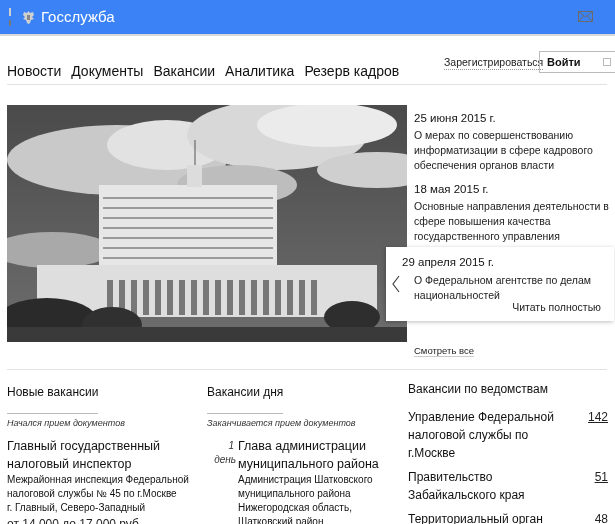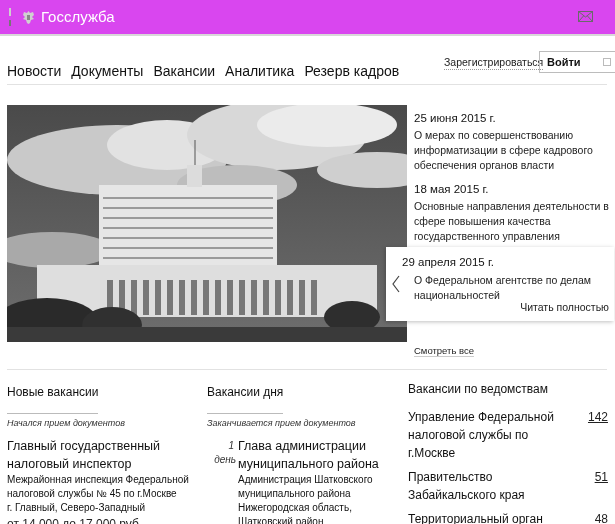--- a/index.html
+++ b/index.html
@@ -1,19 +1,19 @@
 <!DOCTYPE html>
 <html><head>
 <meta charset="utf-8">
 <style>
   * { box-sizing: border-box; margin: 0; padding: 0; }
   html, body { width: 615px; height: 524px; overflow: hidden; background: #ffffff; }
   body { font-family: "Liberation Sans", sans-serif; color: #1a1a1a; position: relative; }
 
-  .topbar { position: absolute; left: 0; top: 0; width: 615px; height: 36px; background: #d946ef; border-bottom: 2px solid #d8d8d8; }
+  .topbar { position: absolute; left: 0; top: 0; width: 615px; height: 36px; background: #3b82f6; border-bottom: 2px solid #d8d8d8; }
   .topbar .marker { position: absolute; left: 9px; top: 8px; width: 2px; height: 20px; }
   .topbar .marker i { display: block; width: 2px; height: 8px; background: #cfcfcf; margin-bottom: 4px; }
   .topbar .marker i + i { background: #777; height: 6px; }
   .emblem { position: absolute; left: 21px; top: 10px; width: 15px; height: 15px; }
   .brand { position: absolute; left: 41px; top: 8px; font-size: 15px; color: #ffffff; }
   .mail { position: absolute; left: 578px; top: 11px; width: 15px; height: 11px; }
 
   .nav { position: absolute; left: 7px; top: 55px; display: flex; gap: 10px; font-size: 14px; color: #111; }
   .nav span { cursor: pointer; margin-top: 8px; }
   .register { position: absolute; left: 444px; top: 56px; font-size: 10.5px; color: #222; border-bottom: 1px dotted #999; padding-bottom: 1px; }
@@ -26,21 +26,21 @@
 
   .news { position: absolute; left: 414px; top: 112px; width: 200px; }
   .news-item { margin-bottom: 10px; }
   .news-date { font-size: 11.5px; color: #111; margin-bottom: 4px; }
   .news-text { font-size: 10.5px; line-height: 15px; color: #222; }
 
   .news-card { position: absolute; left: 386px; top: 247px; width: 228px; height: 74px; background: #fff; box-shadow: -1px 1px 4px rgba(0,0,0,0.25); }
   .news-card .chev { position: absolute; left: 5px; top: 28px; width: 10px; height: 18px; }
   .news-card .date { position: absolute; left: 16px; top: 9px; font-size: 11.5px; color: #111; }
   .news-card .text { position: absolute; left: 28px; top: 26px; width: 195px; font-size: 10.5px; line-height: 15px; color: #222; }
-  .news-card .more { position: absolute; right: 5px; top: 54px; font-size: 10.5px; color: #222; }
+  .news-card .more { position: absolute; right: 13px; top: 54px; font-size: 10.5px; color: #222; }
 
   .see-all { position: absolute; left: 414px; top: 345px; font-size: 9.5px; color: #222; border-bottom: 1px solid #ccc; }
   .divider2 { position: absolute; left: 7px; top: 369px; width: 600px; height: 1px; background: #e2e2e2; }
 
   .col { position: absolute; top: 382px; }
   .col h3 { font-weight: normal; font-size: 12px; color: #111; display: inline-block; border-bottom: 1px solid #bbb; padding-bottom: 14px; }
   .col .sub { font-size: 9px; font-style: italic; color: #333; margin-top: 4px; }
   .col1 { left: 7px; width: 190px; }
   .col2 { left: 207px; width: 190px; }
   .col3 { left: 408px; width: 200px; }

